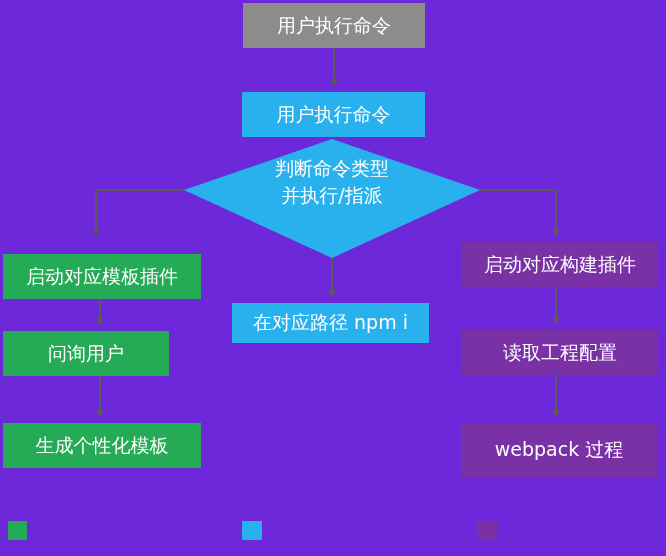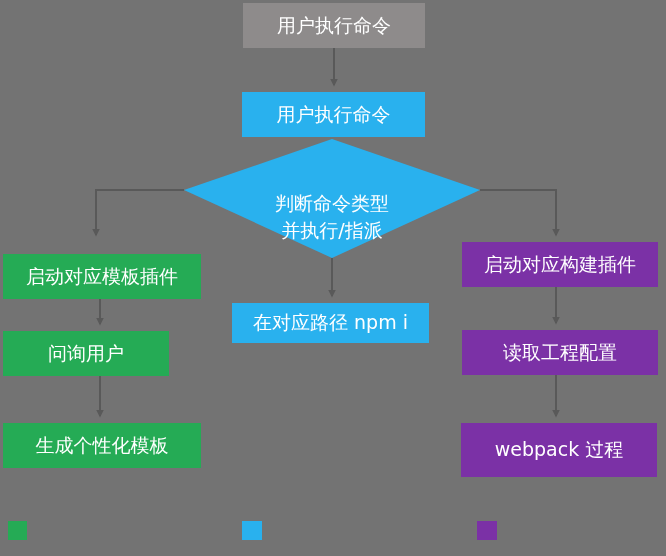--- a/index.html
+++ b/index.html
@@ -5,21 +5,21 @@
   html, body {
     margin: 0;
     padding: 0;
     background: #ffffff;
     font-family: "DejaVu Sans", "Liberation Sans", sans-serif;
   }
   .canvas {
     position: relative;
     width: 666px;
     height: 556px;
-    background: #737373;
+    background: #6d28d9;
     overflow: hidden;
   }
   .wires {
     position: absolute;
     left: 0; top: 0;
     width: 666px; height: 556px;
   }
   .node {
     position: absolute;
     display: flex;
@@ -45,21 +45,20 @@
     width: 200px; height: 60px;
     display: flex;
     flex-direction: column;
     align-items: center;
     justify-content: center;
     color: #ffffff;
     font-size: 19px;
     line-height: 27px;
     text-align: center;
     white-space: nowrap;
-    margin-top: 35px;
   }
   .legend-swatch {
     position: absolute;
     top: 521px;
     width: 20px;
     height: 19px;
   }
   .legend-swatch.s1 { left: 8px;   width: 19px; }
   .legend-swatch.s2 { left: 242px; }
   .legend-swatch.s3 { left: 477px; }

